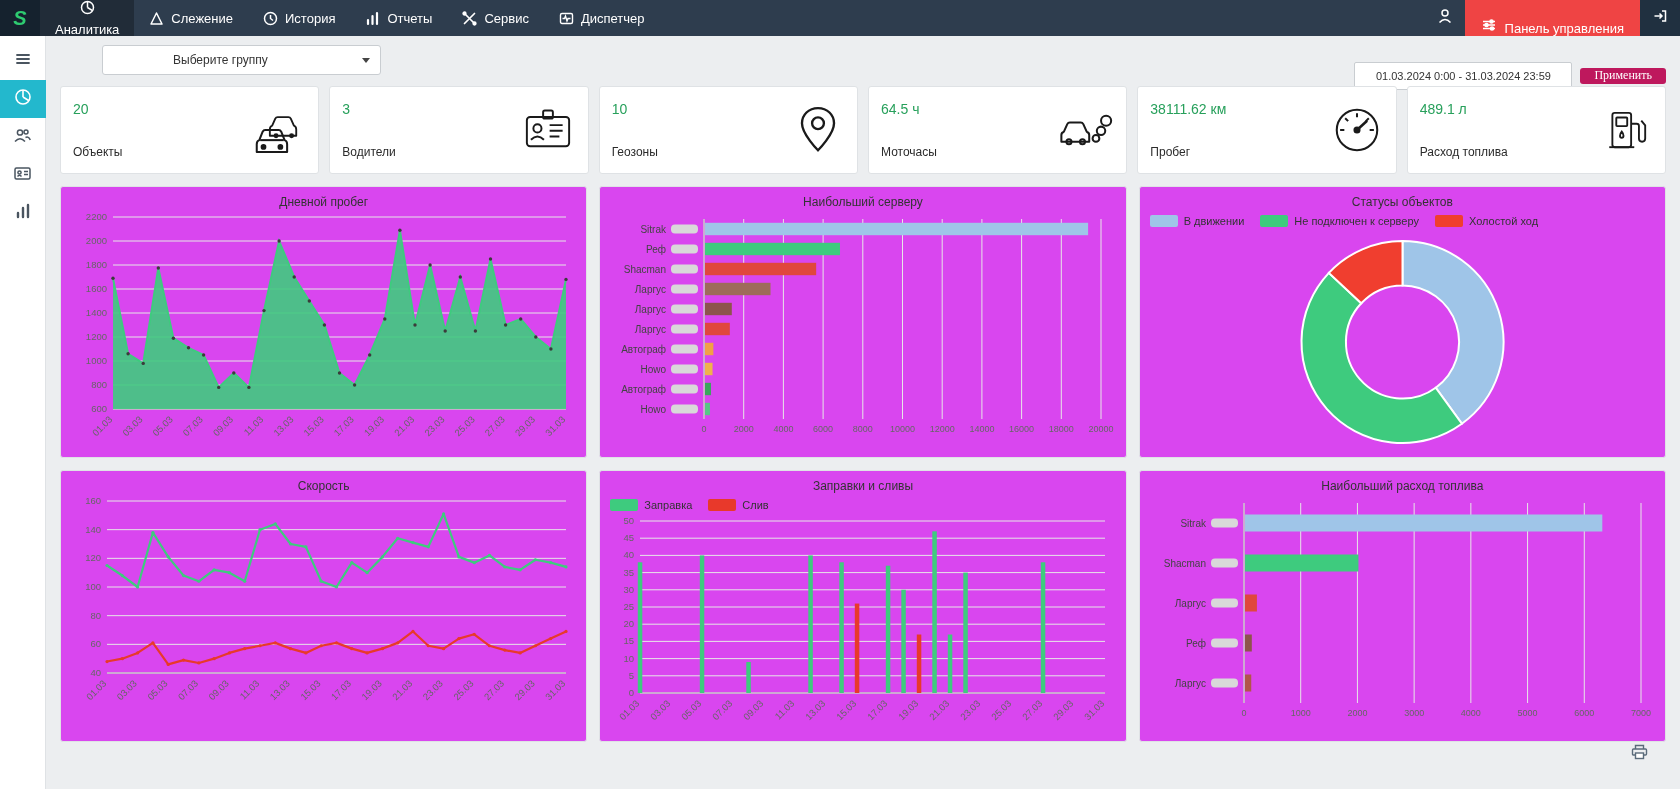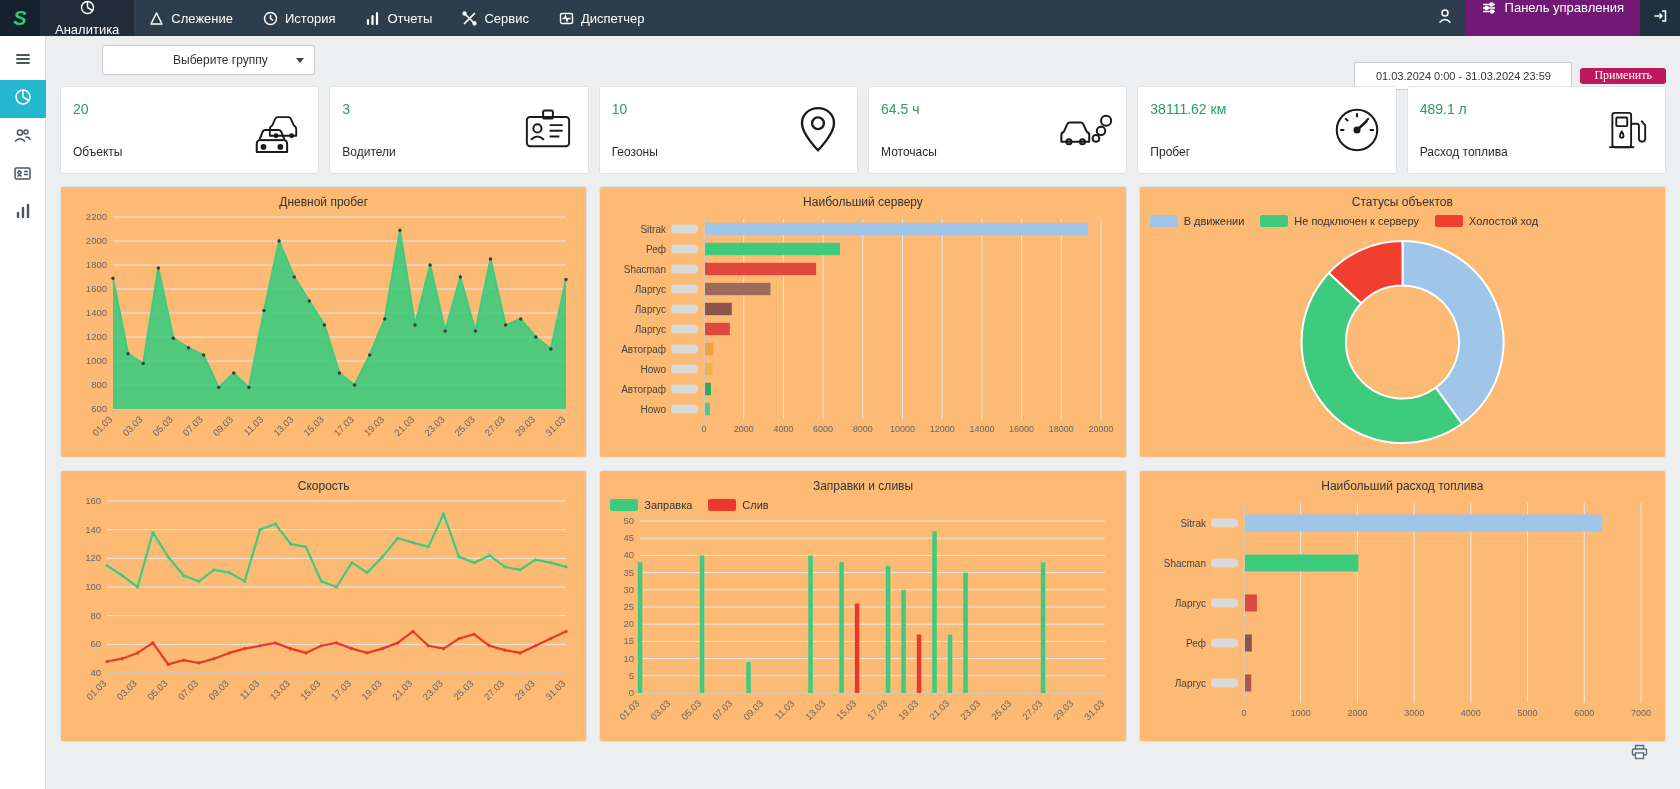--- a/index.html
+++ b/index.html
@@ -9,52 +9,52 @@
   
   .navbar { height:36px; background:#2e3d4e; display:flex; align-items:stretch; color:#fff; }
   .brand { width:40px; background:#15222e; display:flex; align-items:center; justify-content:center;
            font-weight:bold; font-size:20px; color:#2ecc71; font-style:italic; }
   .nav-items { display:flex; align-items:stretch; }
   .nav-item { display:flex; align-items:center; gap:7px; padding:0 15px; font-size:13px; cursor:pointer; }
   .nav-item.active { background:rgba(0,0,0,0.28);flex-direction:column; }
   .nav-item svg { display:block; }
   .nav-right { margin-left:auto; display:flex; align-items:stretch; }
   .nav-icon-btn { display:flex; align-items:center; padding:0 12px; cursor:pointer; }
-  .panel-btn { background:#701a75; display:flex; align-items:flex-start; gap:8px; padding:0 16px; font-size:13px; cursor:pointer; }
+  .panel-btn { background:#ef4444; display:flex; align-items:flex-end; gap:8px; padding:0 16px; font-size:13px; cursor:pointer; }
   .exit-btn { background:#203040; display:flex; align-items:center; padding:0 12px; cursor:pointer; }
 
   
   .main { display:flex; height:753px; }
   .sidebar { width:46px; background:#fff; border-right:1px solid #dfe2e5; display:flex; flex-direction:column; align-items:center; padding-top:6px; }
   .side-btn { width:46px; height:38px; display:flex; align-items:center; justify-content:center; cursor:pointer; }
   .side-btn.active { background:#23b8cd; }
   .content { flex:1; padding:8px 14px 0 14px; }
 
   
   .filter-row { display:flex; justify-content:space-between; align-items:center; height:32px; margin-bottom:10px; }
-  .group-select { width:213px; height:30px; background:#fff; border:1px solid #c9cdd1; border-radius:3px;
+  .group-select { width:279px; height:30px; background:#fff; border:1px solid #c9cdd1; border-radius:3px;
                   display:flex; align-items:center; justify-content:space-between; padding:0 10px 0 70px; font-size:12px; color:#333; cursor:pointer; margin-left:42px; }
   .caret { width:0; height:0; border-left:4px solid transparent; border-right:4px solid transparent; border-top:5px solid #444; }
   .filter-right { display:flex; gap:8px; align-items:center;margin-top:31px; }
   .date-input { width:218px; height:28px; border:1px solid #c9cdd1; border-radius:2px; font-size:11px; color:#333;
                 text-align:center; background:#fff; font-family:"Liberation Sans",sans-serif; }
   .apply-btn { height:16px; padding:0 14px; background:#be185d; color:#fff; border:none; border-radius:3px; font-size:12px; cursor:pointer; font-family:Liberation Serif, serif; }
 
   
   .kpi-row { display:grid; grid-template-columns:repeat(6,1fr); gap:10px; margin-bottom:12px; }
   .kpi-card { background:#fff; border:1px solid #dfe2e5; border-radius:3px; padding:10px 12px; height:88px;
               display:flex; justify-content:space-between; align-items:center; }
   .kpi-text { display:flex; flex-direction:column; justify-content:space-between; height:100%; padding:4px 0; }
   .kpi-value { color:#27a05b; font-size:14px; }
   .kpi-label { color:#2b2b2b; font-size:12px; }
   .kpi-icon svg { display:block; }
 
   
   .charts { display:grid; grid-template-columns:repeat(3,1fr); gap:12px; }
-  .panel { background:#fdba74; border:1px solid #dfe2e5; border-radius:3px; padding:8px 10px; height:272px;
+  .panel { background:#d946ef; border:1px solid #dfe2e5; border-radius:3px; padding:8px 10px; height:272px;
            display:flex; flex-direction:column; }
   .panel-title { text-align:center; font-size:12px; color:#333; flex:0 0 16px; }
   .legend { display:flex; align-items:center; gap:16px; flex:0 0 20px; }
   .legend-item { display:flex; align-items:center; gap:6px; font-size:11px; color:#333; cursor:pointer; }
   .swatch { width:28px; height:12px; border-radius:2px; display:inline-block; }
   .swatch.outline { background:#fff; border:3px solid; height:13px; border-radius:3px; }
   .chart-svg { width:100%; flex:1; }
 
   
   .footer { height:24px; display:flex; justify-content:flex-end; align-items:center; padding-right:18px; }

